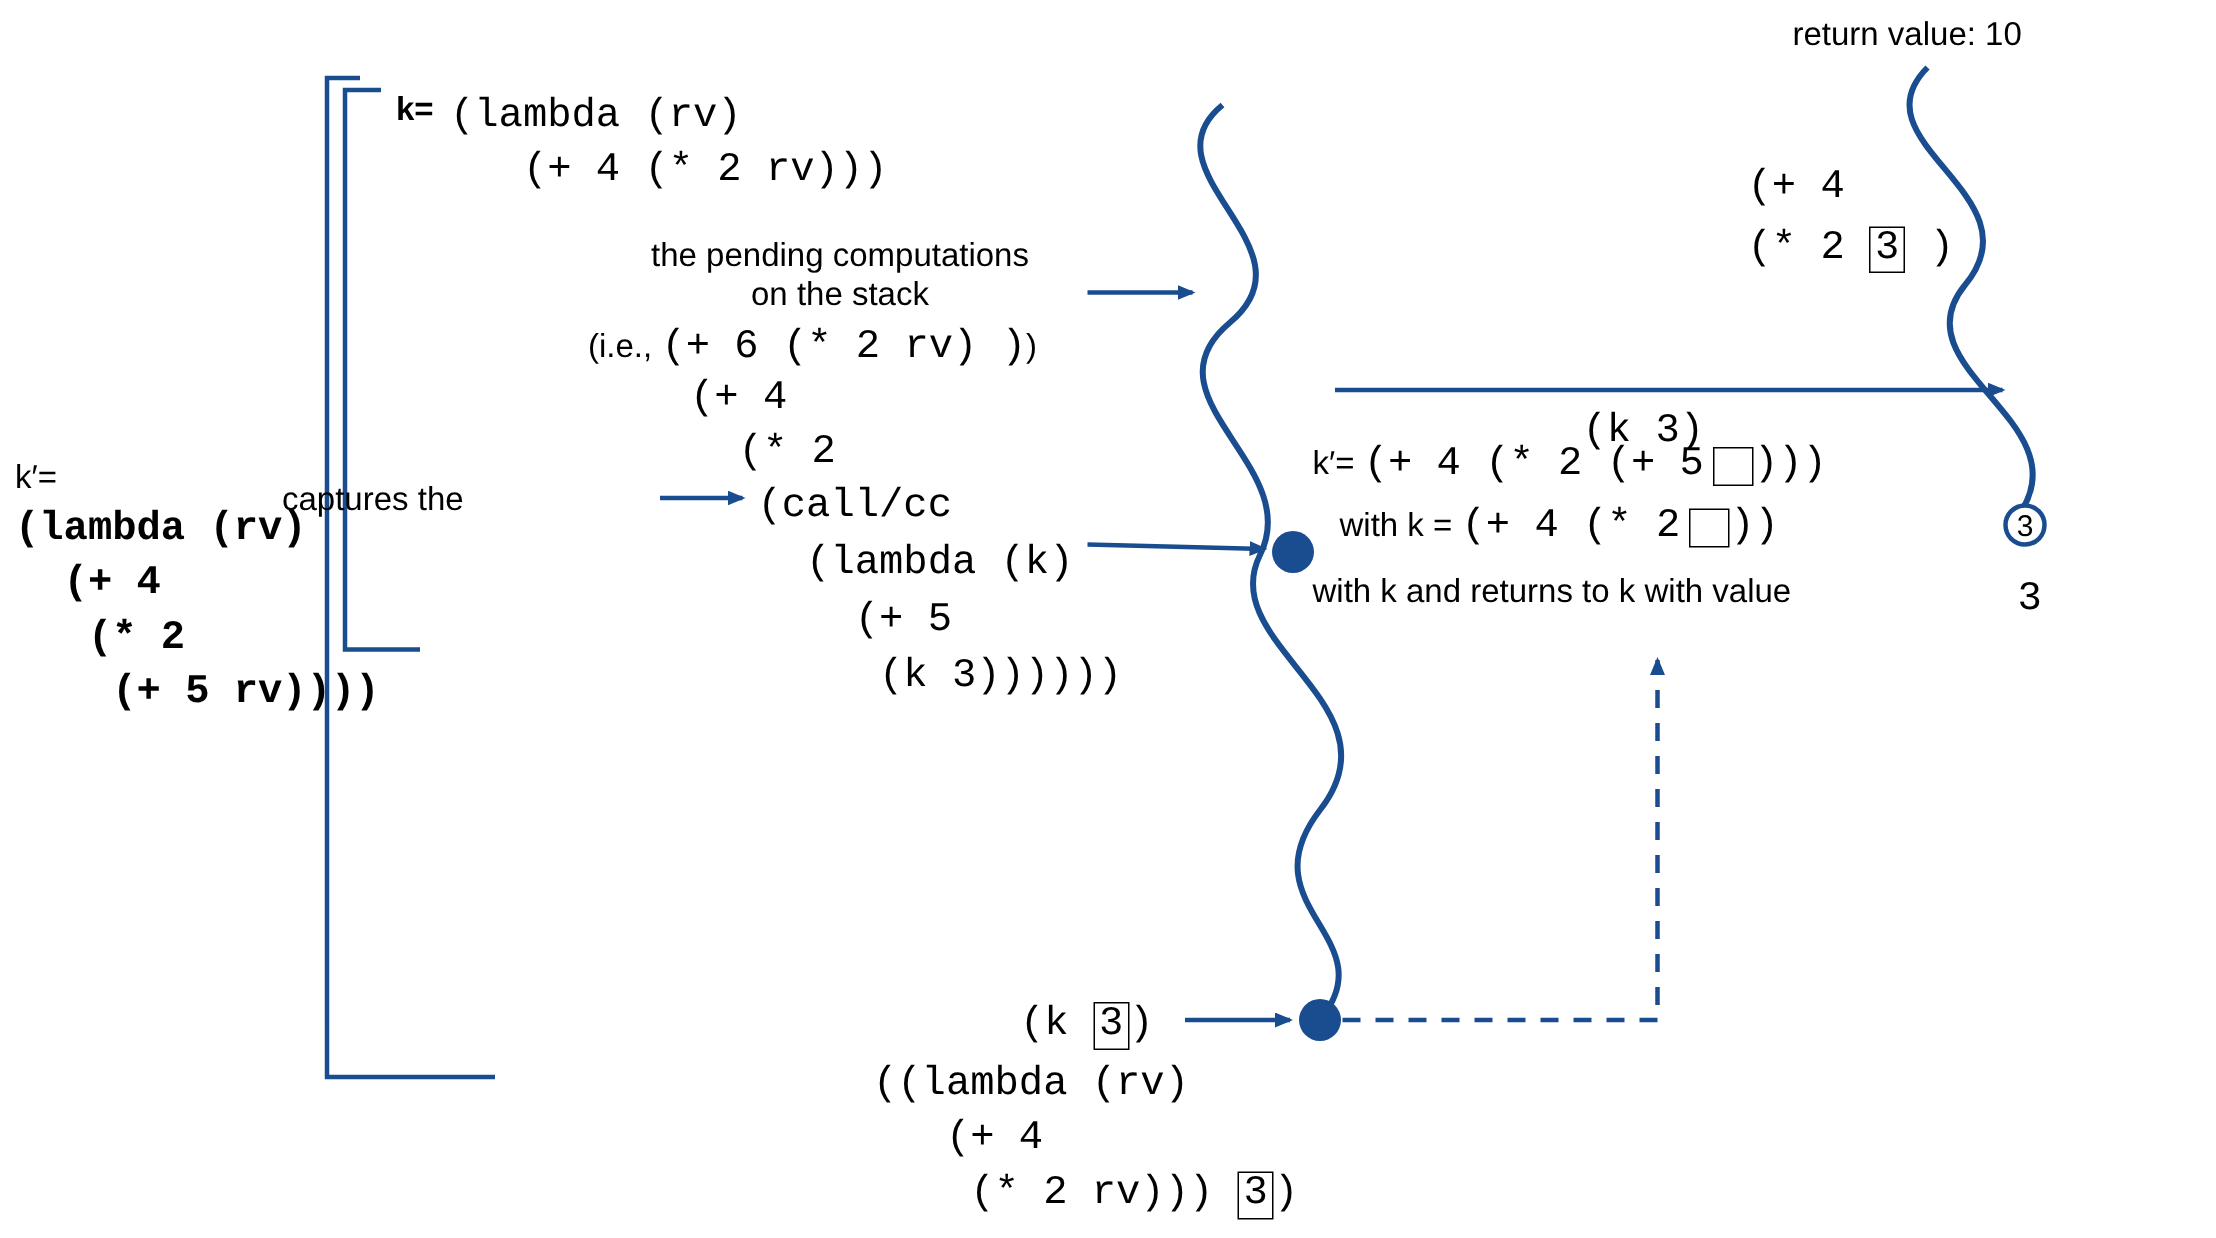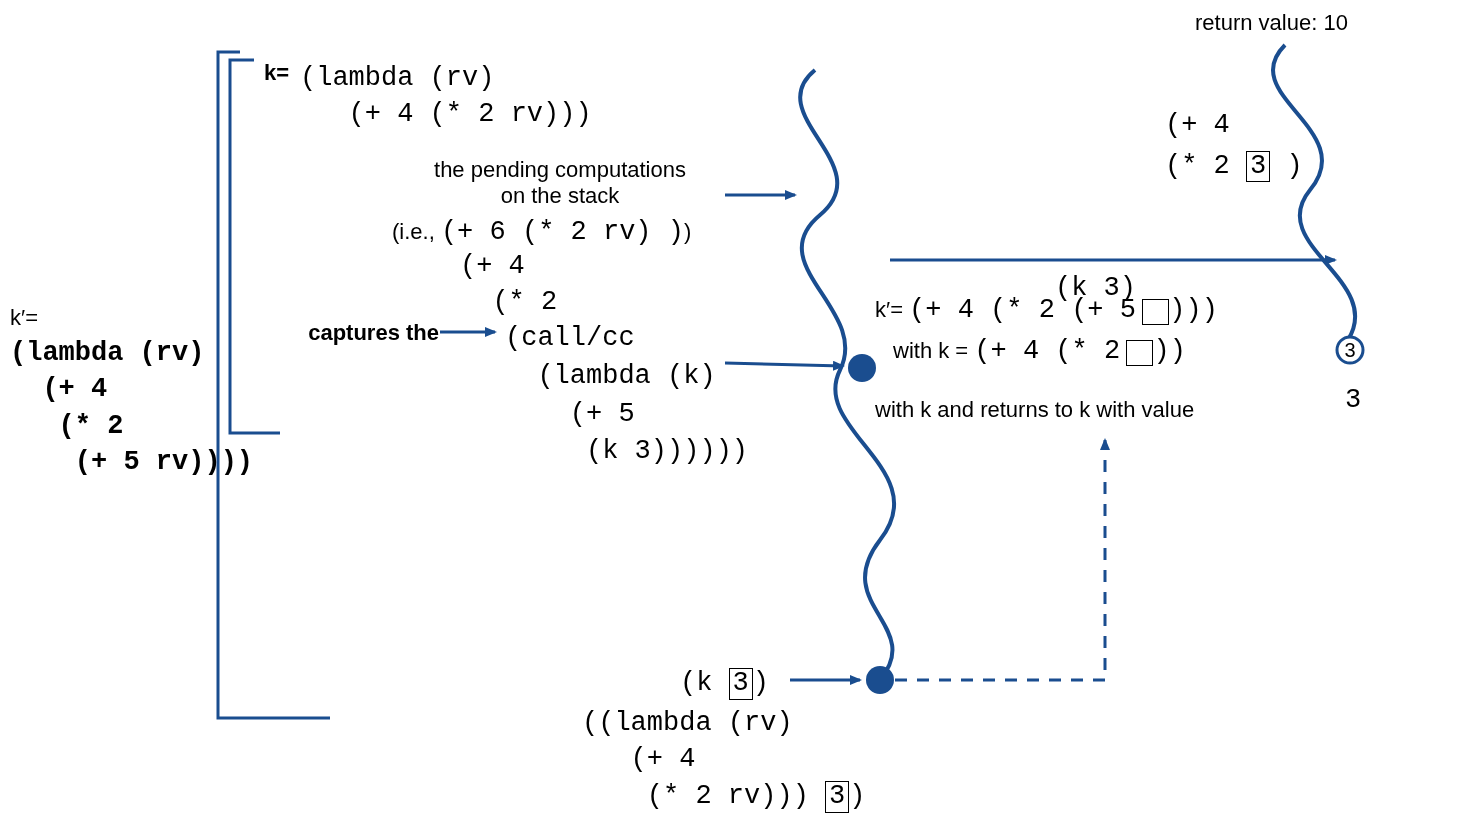--- a/index.html
+++ b/index.html
@@ -88,21 +88,21 @@
   <div>the pending computations</div>
   <div>on the stack</div>
 </div>
 <div class="abs nowrap" style="left:392px; top:217px;">
   <span>(i.e.,</span>
   <span class="mono">(+ 6 (* 2 rv) )</span><span>)</span>
 </div>
 <div class="abs mono nowrap" style="left:460px; top:248px; line-height:1.35; white-space:pre;"><span>(+ 4</span>
   <span>(* 2</span></div>
 
-<div class="abs" style="left:202px; top:320px; text-align:right; width:237px;font-weight:bold;">
+<div class="abs" style="left:188px; top:320px; text-align:left; width:237px;">
   <div>captures the</div>
 </div>
 
 <div class="abs mono nowrap" style="left:505px; top:320px; line-height:1.4; white-space:pre;"><span>(call/cc</span>
 <span>  (lambda (k)</span>
 <span>    (+ 5</span>
 <span>     (k 3))))))</span></div>
 
 <div class="abs mono nowrap" style="left:1055px; top:225px;margin-top:48px;">(k 3)</div>
 
@@ -110,21 +110,21 @@
   <div class="nowrap">
     <span>k′=</span>
     <span class="mono">(+ 4 (* 2 (+ 5</span>
     <span class="box" style="padding:0 6px;">&nbsp;</span><span class="mono">)))</span>
   </div>
   <div class="nowrap" style="margin-left:18px;">
     <span>with k =</span>
     <span class="mono">(+ 4  (* 2</span>
     <span class="box" style="padding:0 6px;">&nbsp;</span><span class="mono">))</span>
   </div>
-  <div class="nowrap" style="margin-top:22px;">with k and returns to k with value</div>
+  <div class="nowrap" style="margin-top:6px;">with k and returns to k with value</div>
 </div>
 
 <div class="abs mono nowrap" style="left:680px; top:668px;">
   <span>(k</span>
   <span class="box">3</span><span>)</span>
 </div>
 
 <div class="abs mono nowrap" style="left:582px; top:705px; line-height:1.35; white-space:pre;"><span>((lambda (rv)</span>
 <span>   (+ 4</span>
 <span>    (* 2 rv)))</span> <span class="box">3</span><span>)</span></div>

